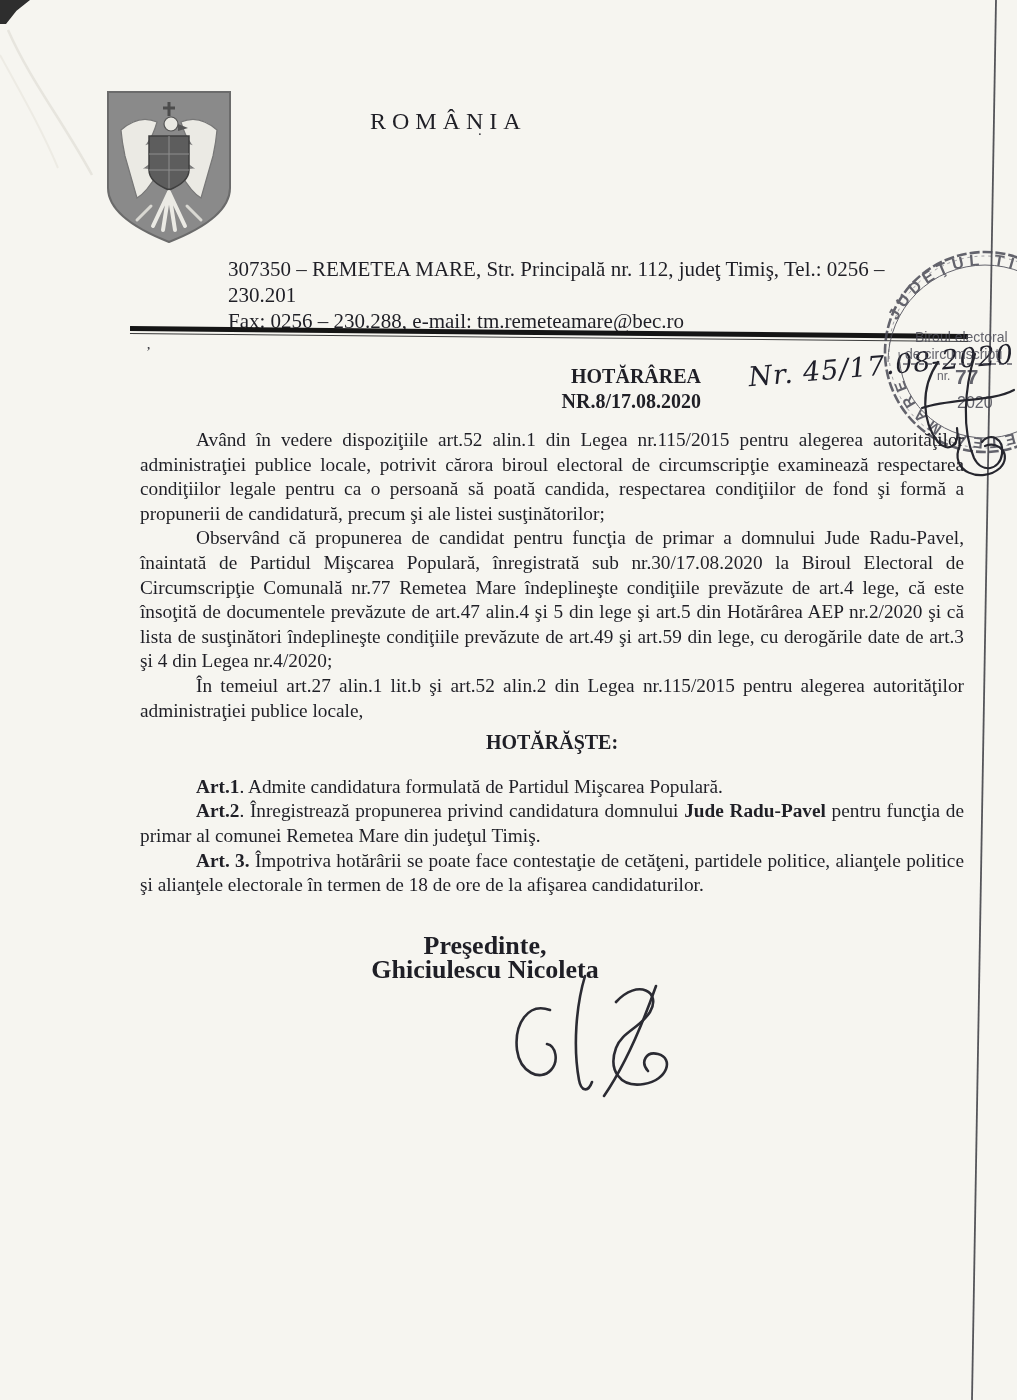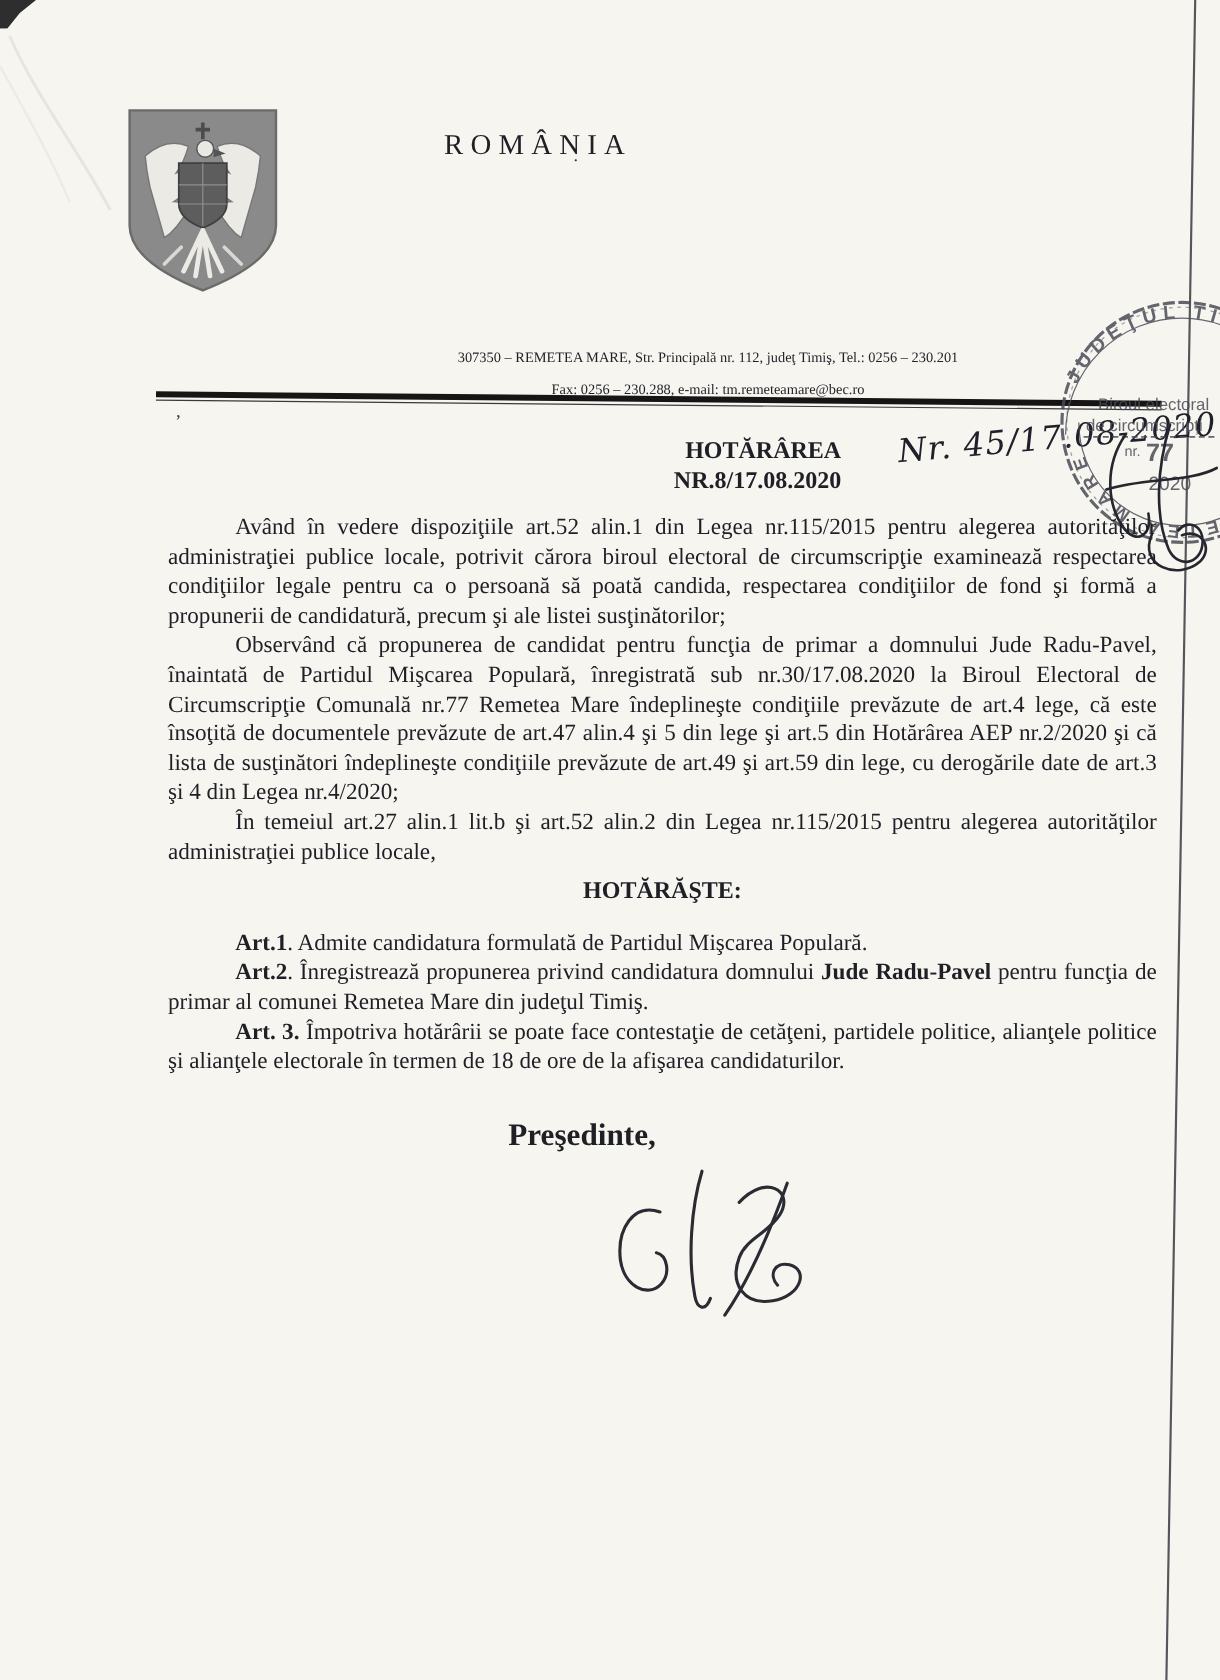--- a/index.html
+++ b/index.html
@@ -13,22 +13,22 @@
   .emblem{position:absolute;left:103px;top:88px;width:132px;height:158px;}
   .country{
     position:absolute;left:370px;top:108px;width:390px;
     font-size:24px;letter-spacing:6px;font-weight:400;
   }
   .office{
     position:absolute;left:300px;top:162px;width:522px;text-align:center;
     font-size:25px;font-weight:700;letter-spacing:4px;line-height:34px;
   }
   .address{
-    position:absolute;left:228px;top:256px;width:724px;text-align:center;
-    font-size:12px;line-height:26px;margin-top:29px;
+    position:absolute;left:228px;top:256px;width:724px;text-align:left;
+    font-size:21px;line-height:26px;
   }
   
   .rule-wrap{position:absolute;left:130px;top:326px;width:838px;transform:rotate(0.55deg);transform-origin:left center;}
   .rule-thick{height:5px;background:#151515;}
   .rule-thin{height:1px;background:#3a3a3a;margin-top:2px;}
   .stray{position:absolute;font-size:15px;color:#33333a;}
   
   .title{
     position:absolute;left:401px;top:364px;width:300px;text-align:right;
     font-size:20px;font-weight:700;line-height:25px;
@@ -154,20 +154,21 @@
     <p class="par">Observând că propunerea de candidat pentru funcţia de primar a domnului Jude Radu-Pavel, înaintată de Partidul Mişcarea Populară, înregistrată sub nr.30/17.08.2020 la Biroul Electoral de Circumscripţie Comunală nr.77 Remetea Mare îndeplineşte condiţiile prevăzute de art.4 lege, că este însoţită de documentele prevăzute de art.47 alin.4 şi 5 din lege şi art.5 din Hotărârea AEP nr.2/2020 şi că lista de susţinători îndeplineşte condiţiile prevăzute de art.49 şi art.59 din lege, cu derogările date de art.3 şi 4 din Legea nr.4/2020;</p>
     <p class="par">În temeiul art.27 alin.1 lit.b şi art.52 alin.2 din Legea nr.115/2015 pentru alegerea autorităţilor administraţiei publice locale,</p>
     <p class="par center-head">HOTĂRĂŞTE:</p>
     <p class="par art"><b>Art.1</b><span>. Admite candidatura formulată de Partidul Mişcarea Populară.</span></p>
     <p class="par art"><b>Art.2</b><span>. Înregistrează propunerea privind candidatura domnului </span><b>Jude Radu-Pavel</b><span> pentru funcţia de primar al comunei Remetea Mare din judeţul Timiş.</span></p>
     <p class="par art"><b>Art. 3.</b><span> Împotriva hotărârii se poate face contestaţie de cetăţeni, partidele politice, alianţele politice şi alianţele electorale în termen de 18 de ore de la afişarea candidaturilor.</span></p>
   </div>
 
   <div class="sigblock">
     <div>Preşedinte,</div>
+    <div>Ghiciulescu Nicoleta</div>
   </div>
 
   <svg class="signature-svg" width="200" height="145" viewBox="0 0 200 145">
     <g fill="none" stroke="#2b2b33" stroke-width="2.6" stroke-linecap="round">
       <path d="M62,38 C40,30 26,52 29,78 C32,100 52,110 63,98 C71,89 68,74 59,72"></path>
       <path d="M97,4 C88,34 85,75 91,108 C93,119 100,121 104,110"></path>
       <path d="M128,30 C150,6 174,20 162,40 C152,56 134,60 128,76 C120,98 132,116 156,112 C180,108 186,86 170,82 C158,79 152,90 160,99"></path>
       <path d="M168,14 C156,48 138,92 116,124"></path>
     </g>
   </svg>

